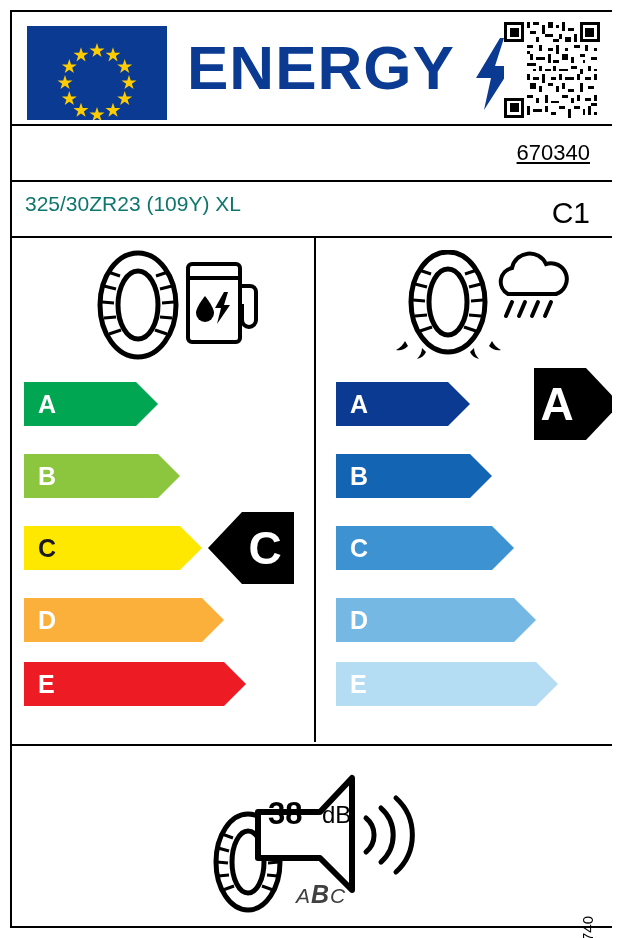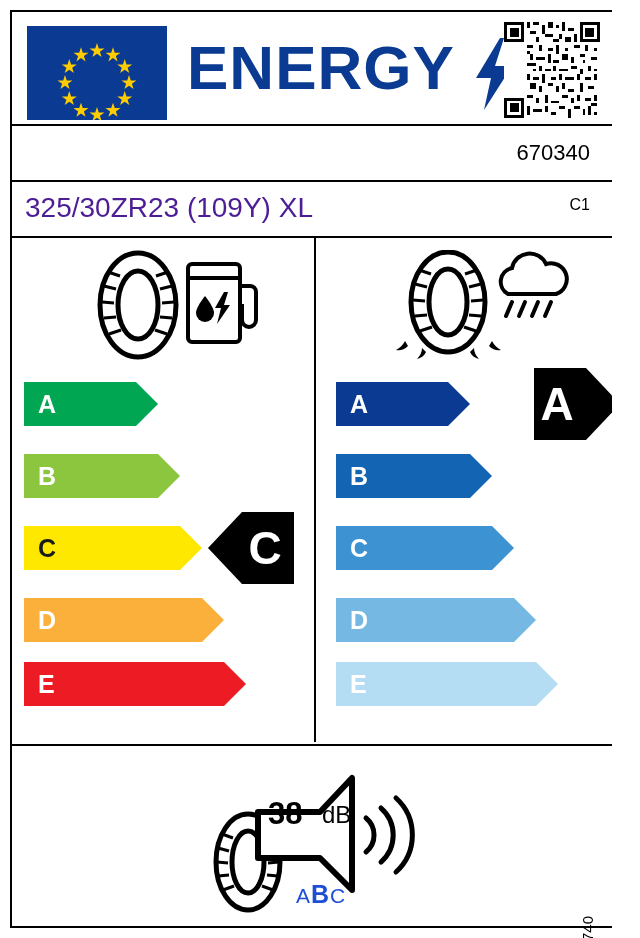--- a/index.html
+++ b/index.html
@@ -85,33 +85,34 @@
     letter-spacing: 0.5px;
     color: #0a3a91;
   }
   .model-code {
     position: absolute;
     right: 22px;
     top: 140px;
     font-size: 22px;
     color: #000;
     text-align: right;
+    text-decoration: underline;
   }
   .tyre-size {
     position: absolute;
     left: 25px;
     top: 192px;
-    font-size: 28px;
-    color: #4c1d95;
+    font-size: 21px;
+    color: #0f766e;
   }
   .tyre-class {
     position: absolute;
     right: 22px;
     top: 196px;
-    font-size: 16px;
+    font-size: 30px;
     color: #000;
   }
 
   
   .vline {
     position: absolute;
     width: 2px;
     background: #000;
   }
 
@@ -211,22 +212,23 @@
     left: 322px;
     top: 801px;
     font-size: 24px;
     color: #000;
   }
   .noise-class {
     position: absolute;
     left: 296px;
     top: 880px;
     font-size: 21px;
-    color: #1d4ed8;
+    color: #404040;
     letter-spacing: 1px;
+    font-style: italic;
   }
   .noise-class b { font-size: 25px; }
 
   .reg {
     position: absolute;
     right: 16px;
     bottom: 22px;
     font-size: 15px;
     color: #000;
     transform: rotate(-90deg);

